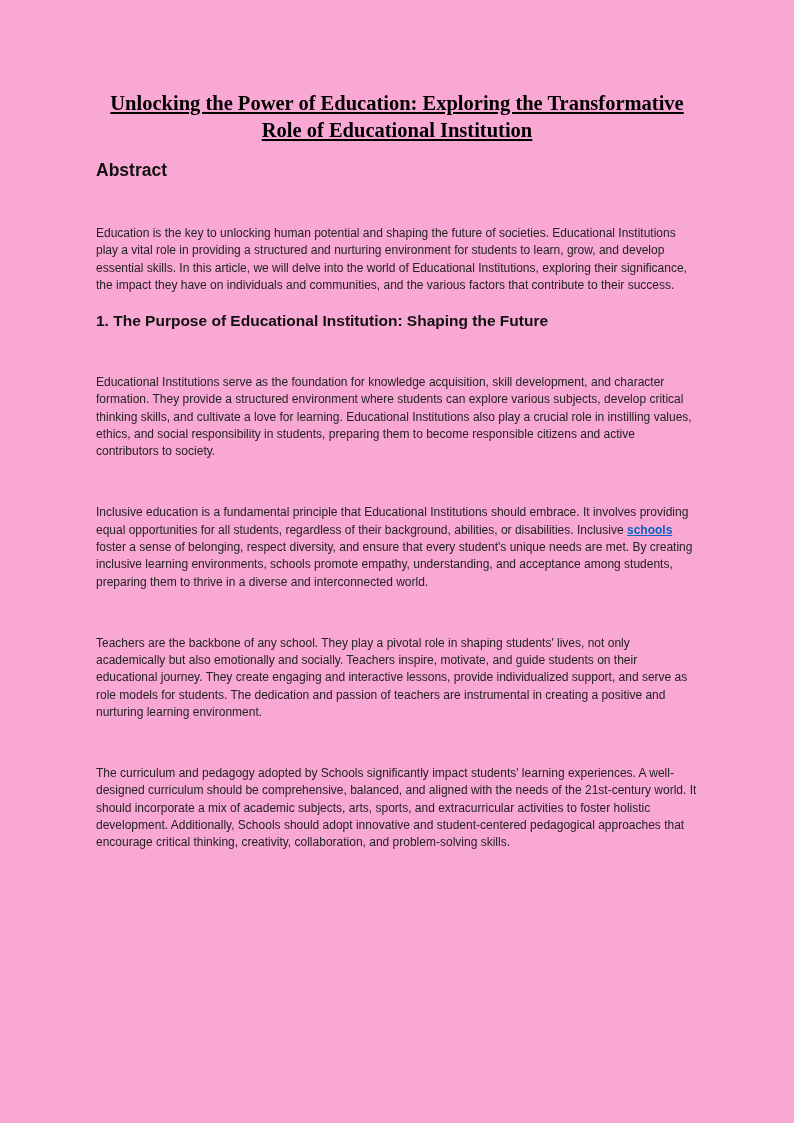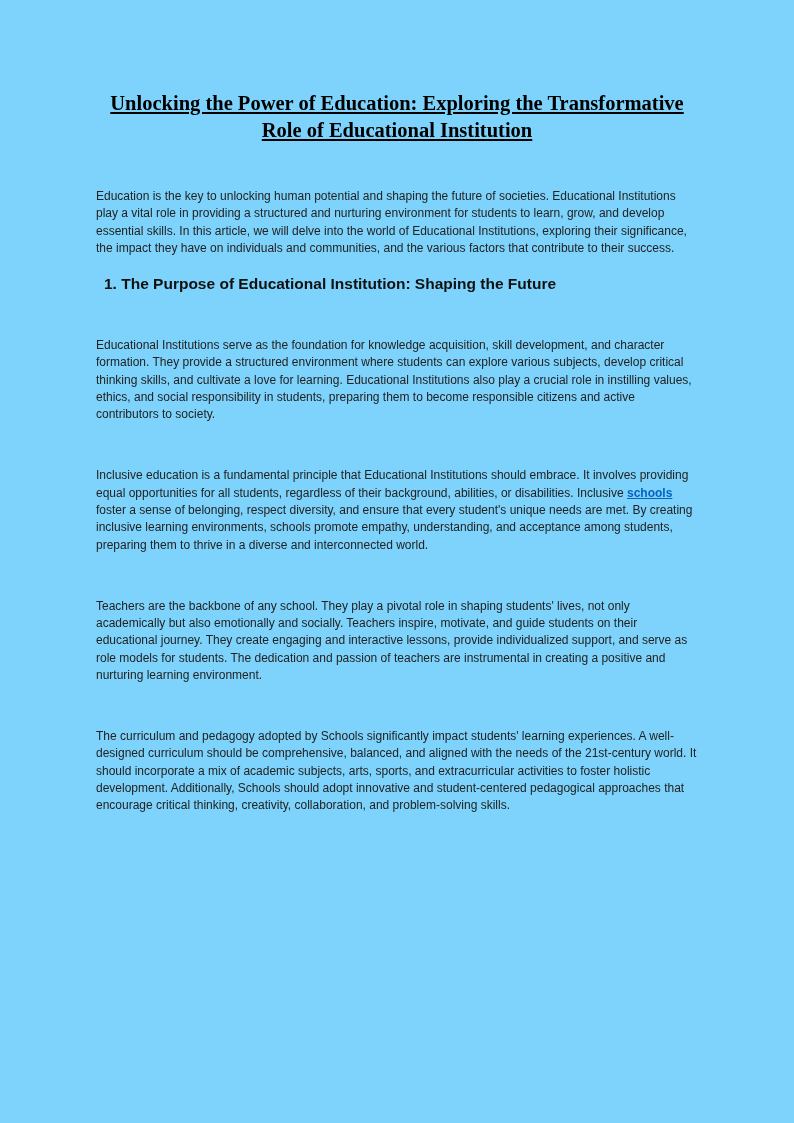--- a/index.html
+++ b/index.html
@@ -4,21 +4,21 @@
 <style>
   * { margin: 0; padding: 0; box-sizing: border-box; }
   html, body {
     background: #ffffff;
     font-family: "Liberation Sans", "DejaVu Sans", sans-serif;
   }
   .page {
     width: 794px;
     height: 1123px;
     margin: 0 auto;
-    background: #7dd3fc;
+    background: #f9a8d4;
     padding: 90px 96px 60px 96px;
     overflow: hidden;
   }
   .doc-title {
     font-family: "Liberation Serif", "DejaVu Serif", serif;
     font-weight: bold;
     font-size: 20.5px;
     line-height: 1.32;
     text-align: center;
     text-decoration: underline;
@@ -28,21 +28,21 @@
   .h-abstract {
     font-size: 17.5px;
     font-weight: bold;
     color: #111111;
     margin: 16px 0 12px 0;
   }
   .h-section {
     font-size: 15.5px;
     font-weight: bold;
     color: #111111;
-    margin: 18px 0 12px 8px;
+    margin: 18px 0 12px 0;
   }
   .para {
     font-size: 12px;
     line-height: 1.44;
     color: #222222;
     margin-bottom: 14px;
     margin-top: 44px;
   }
   a.doc-link {
     text-decoration: underline;
@@ -50,20 +50,21 @@
     font-weight: bold;
   }
 </style>
 </head>
 <body>
 
 <div class="page">
 
   <h1 class="doc-title">Unlocking the Power of Education: Exploring the Transformative Role of Educational Institution</h1>
 
+  <h2 class="h-abstract">Abstract</h2>
 
   <p class="para">Education is the key to unlocking human potential and shaping the future of societies. Educational Institutions play a vital role in providing a structured and nurturing environment for students to learn, grow, and develop essential skills. In this article, we will delve into the world of Educational Institutions, exploring their significance, the impact they have on individuals and communities, and the various factors that contribute to their success.</p>
 
   <h3 class="h-section">1. The Purpose of Educational Institution: Shaping the Future</h3>
 
   <p class="para"> Educational Institutions serve as the foundation for knowledge acquisition, skill development, and character formation. They provide a structured environment where students can explore various subjects, develop critical thinking skills, and cultivate a love for learning. Educational Institutions also play a crucial role in instilling values, ethics, and social responsibility in students, preparing them to become responsible citizens and active contributors to society.</p>
 
 
   <p class="para"><span> Inclusive education is a fundamental principle that Educational Institutions should embrace. It involves providing equal opportunities for all students, regardless of their background, abilities, or disabilities. Inclusive </span><a class="doc-link" id="schools-link" style="color: rgb(5, 99, 193);">schools</a><span> foster a sense of belonging, respect diversity, and ensure that every student's unique needs are met. By creating inclusive learning environments, schools promote empathy, understanding, and acceptance among students, preparing them to thrive in a diverse and interconnected world.</span></p>
 

